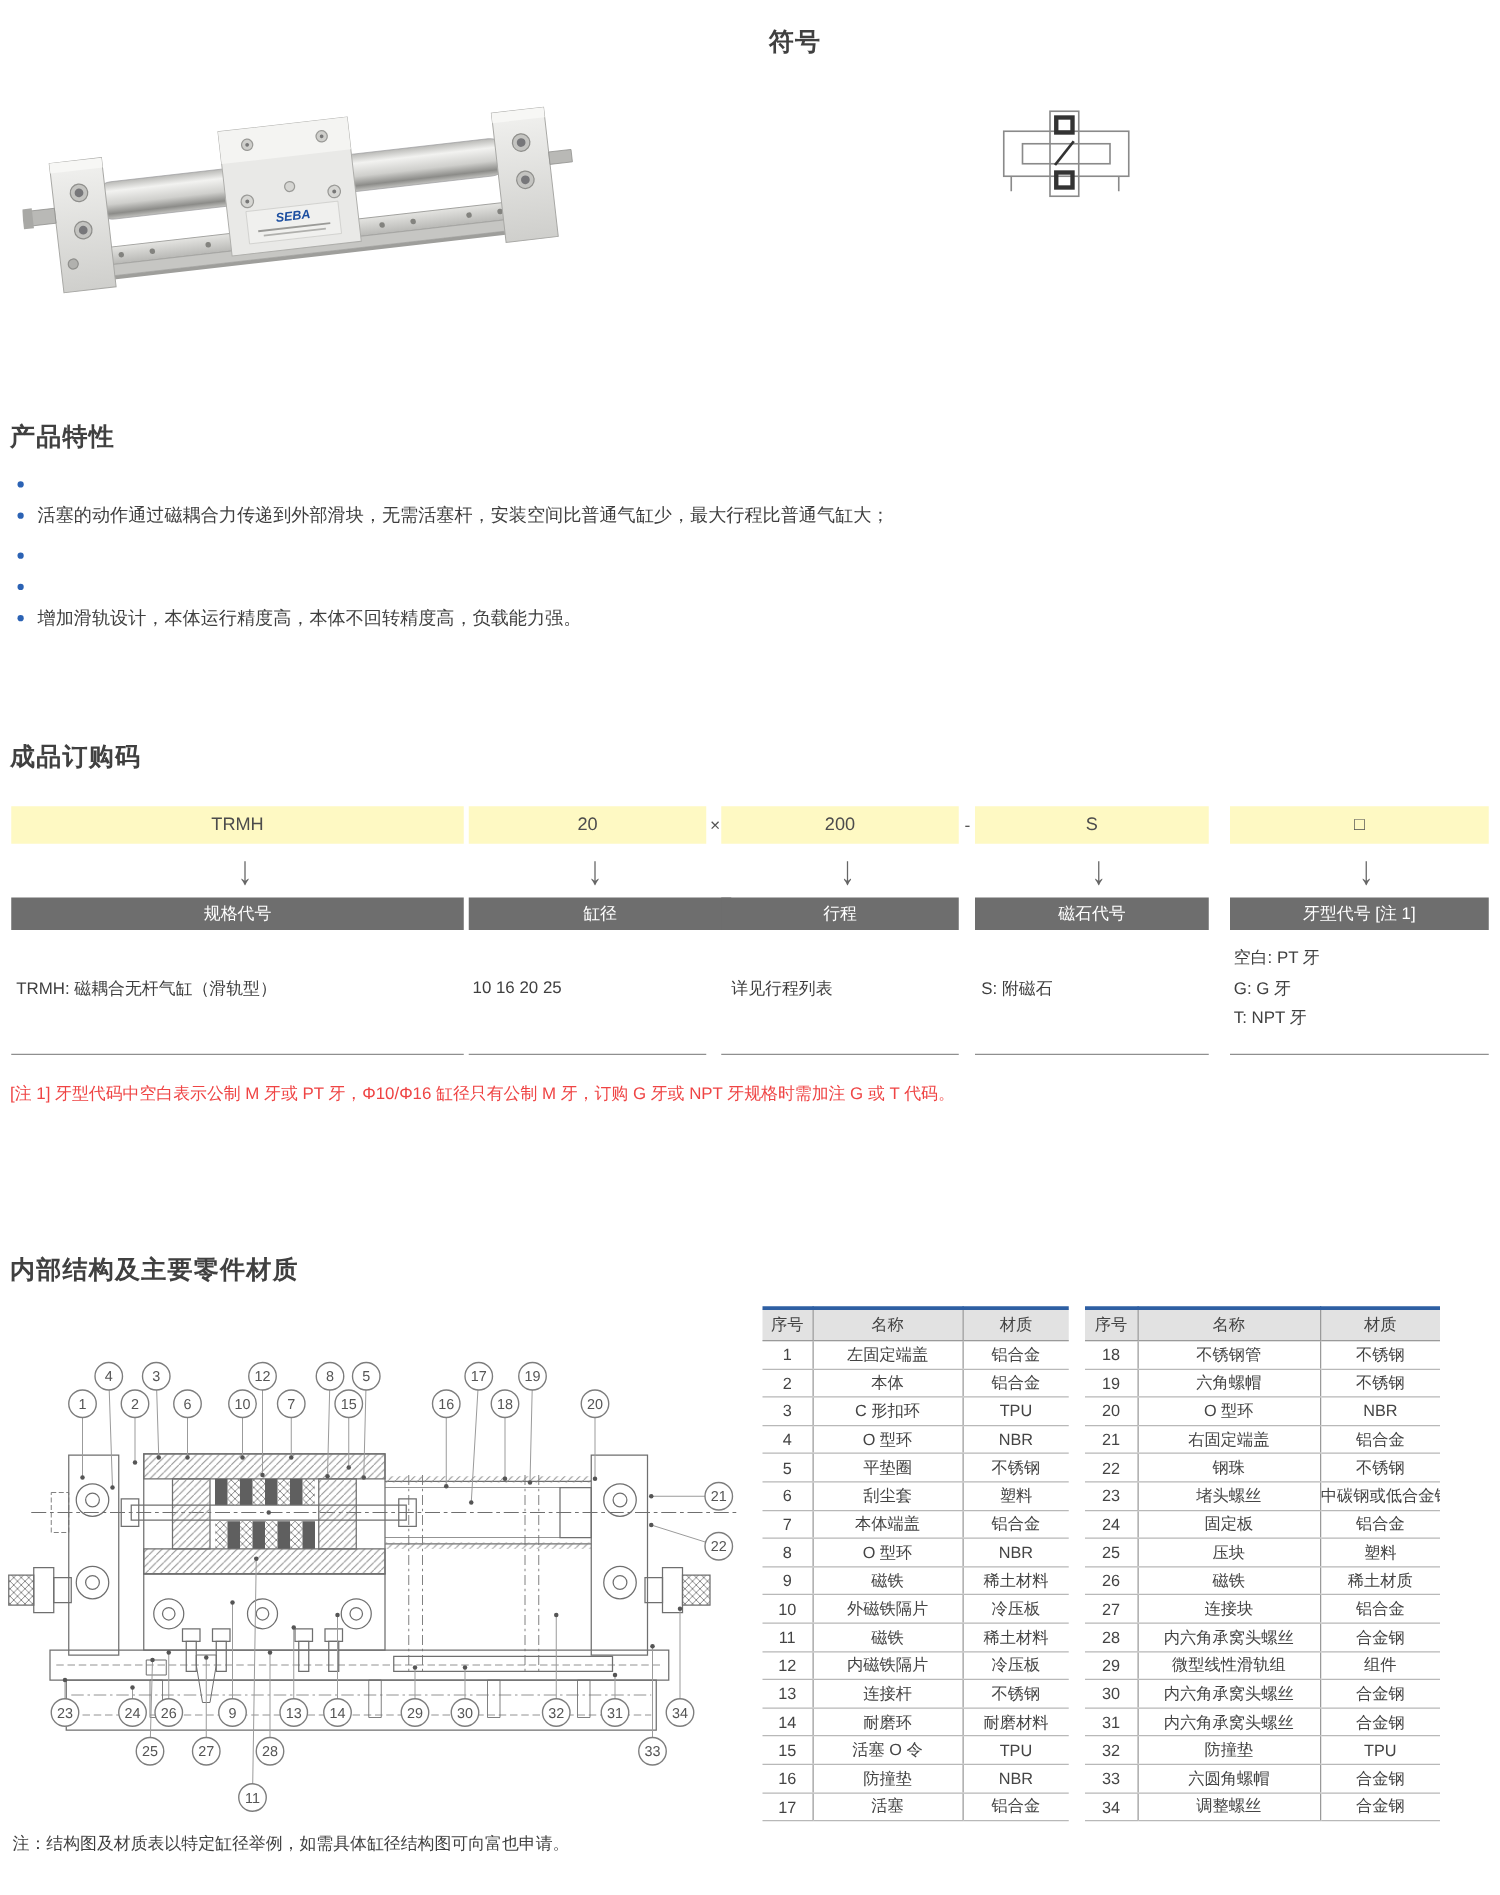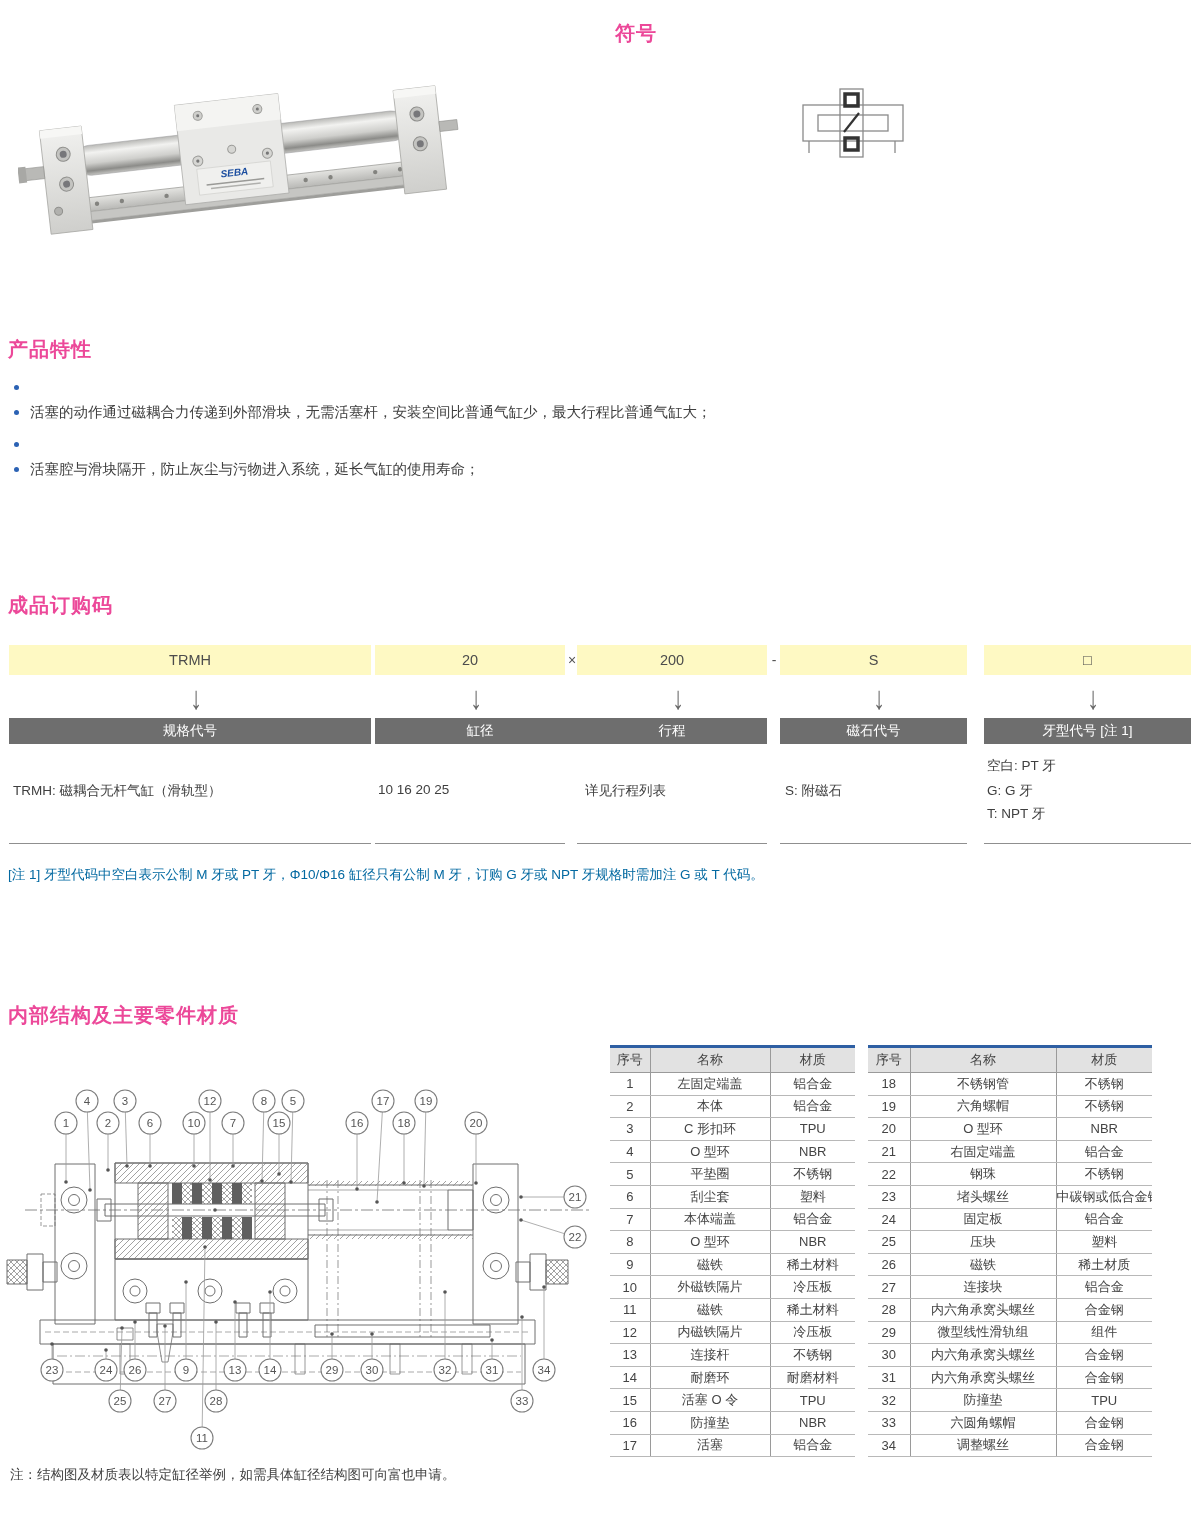--- a/index.html
+++ b/index.html
@@ -1,33 +1,33 @@
 <!DOCTYPE html>
 <html><head>
 <meta charset="utf-8">
 <style>
   html,body{margin:0;padding:0;background:#fff;}
   #page{position:relative;width:1200px;height:1516px;background:#fff;overflow:hidden;
         font-family:"Liberation Sans","DejaVu Sans",sans-serif;color:#404040;}
   .abs{position:absolute;}
-  .sec-h{font-size:20px;font-weight:bold;color:#ec4899;letter-spacing:1px;}
+  .sec-h{font-size:20px;font-weight:bold;color:#404040;letter-spacing:1px;}
   
   .feat-item{display:flex;align-items:flex-start;margin-bottom:13px;font-size:14.5px;color:#3f3f3f;}
   .bullet{width:5px;height:5px;border-radius:50%;background:#2b62b4;margin:7px 11px 0 6px;flex:none;}
   
   .code-box{position:absolute;top:645px;height:30px;line-height:30px;background:#fef9c3;
             text-align:center;font-size:14.5px;color:#4c4c4c;}
   .sep{position:absolute;top:645px;height:30px;line-height:30px;font-size:14px;color:#555;text-align:center;width:12px;}
   .arrow{position:absolute;top:679px;width:0;text-align:center;color:#666;font-size:24px;
          transform:scaleY(1.35);transform-origin:top;}
   .hdr-box{position:absolute;top:718px;height:26px;line-height:26px;background:#6e6e6e;color:#fff;
            text-align:center;font-size:13.5px;}
   .desc{position:absolute;font-size:13.5px;color:#3f3f3f;white-space:nowrap;}
   .col-underline{position:absolute;top:843px;height:1px;background:#8f8f8f;}
-  .footnote{position:absolute;left:8px;top:866px;font-size:13.5px;color:#0369a1;}
+  .footnote{position:absolute;left:8px;top:866px;font-size:13.5px;color:#ef4444;}
   
   .parts-table{border-collapse:collapse;width:100%;border-top:3px solid #2e5fa3;
                font-size:13px;color:#444;table-layout:fixed;}
   .parts-table th{background:#e2e2e2;font-weight:normal;height:24px;border-bottom:1px solid #9a9a9a;padding:0;}
   .parts-table td{height:21.6px;text-align:center;border-bottom:1px solid #b8b8b8;padding:0;white-space:nowrap;overflow:hidden;}
   .parts-table th+th,.parts-table td+td{border-left:1px solid #9a9a9a;}
   
   #drawing line,#drawing rect,#drawing circle,#drawing path{vector-effect:non-scaling-stroke;}
   #leader-layer line{stroke:#9b9b9b;stroke-width:0.8;}
   #leader-layer circle{fill:#555;stroke:none;}
@@ -147,23 +147,26 @@
         <span class="bullet"></span>
         <span>活塞的动作通过磁耦合力传递到外部滑块，无需活塞杆，安装空间比普通气缸少，最大行程比普通气缸大；</span>
       </div>
 
       <div class="feat-item">
         <span class="bullet"></span>
       </div>
 
       <div class="feat-item">
         <span class="bullet"></span>
-        <span>活塞腔与滑块隔开，防止灰尘与污物进入系统，延长气缸的使用寿命；</span>
       </div>
 
+      <div class="feat-item">
+        <span class="bullet"></span>
+        <span>增加滑轨设计，本体运行精度高，本体不回转精度高，负载能力强。</span>
+      </div>
 
   </div>
 
   <div class="abs sec-h" style="left:8px;top:592px">成品订购码</div>
 
   <div class="code-box" style="left:9px;width:362px">TRMH</div>
   <div class="code-box" style="left:375px;width:190px">20</div>
   <div class="sep" style="left:566px">×</div>
   <div class="code-box" style="left:577px;width:190px">200</div>
   <div class="sep" style="left:768px">-</div>

